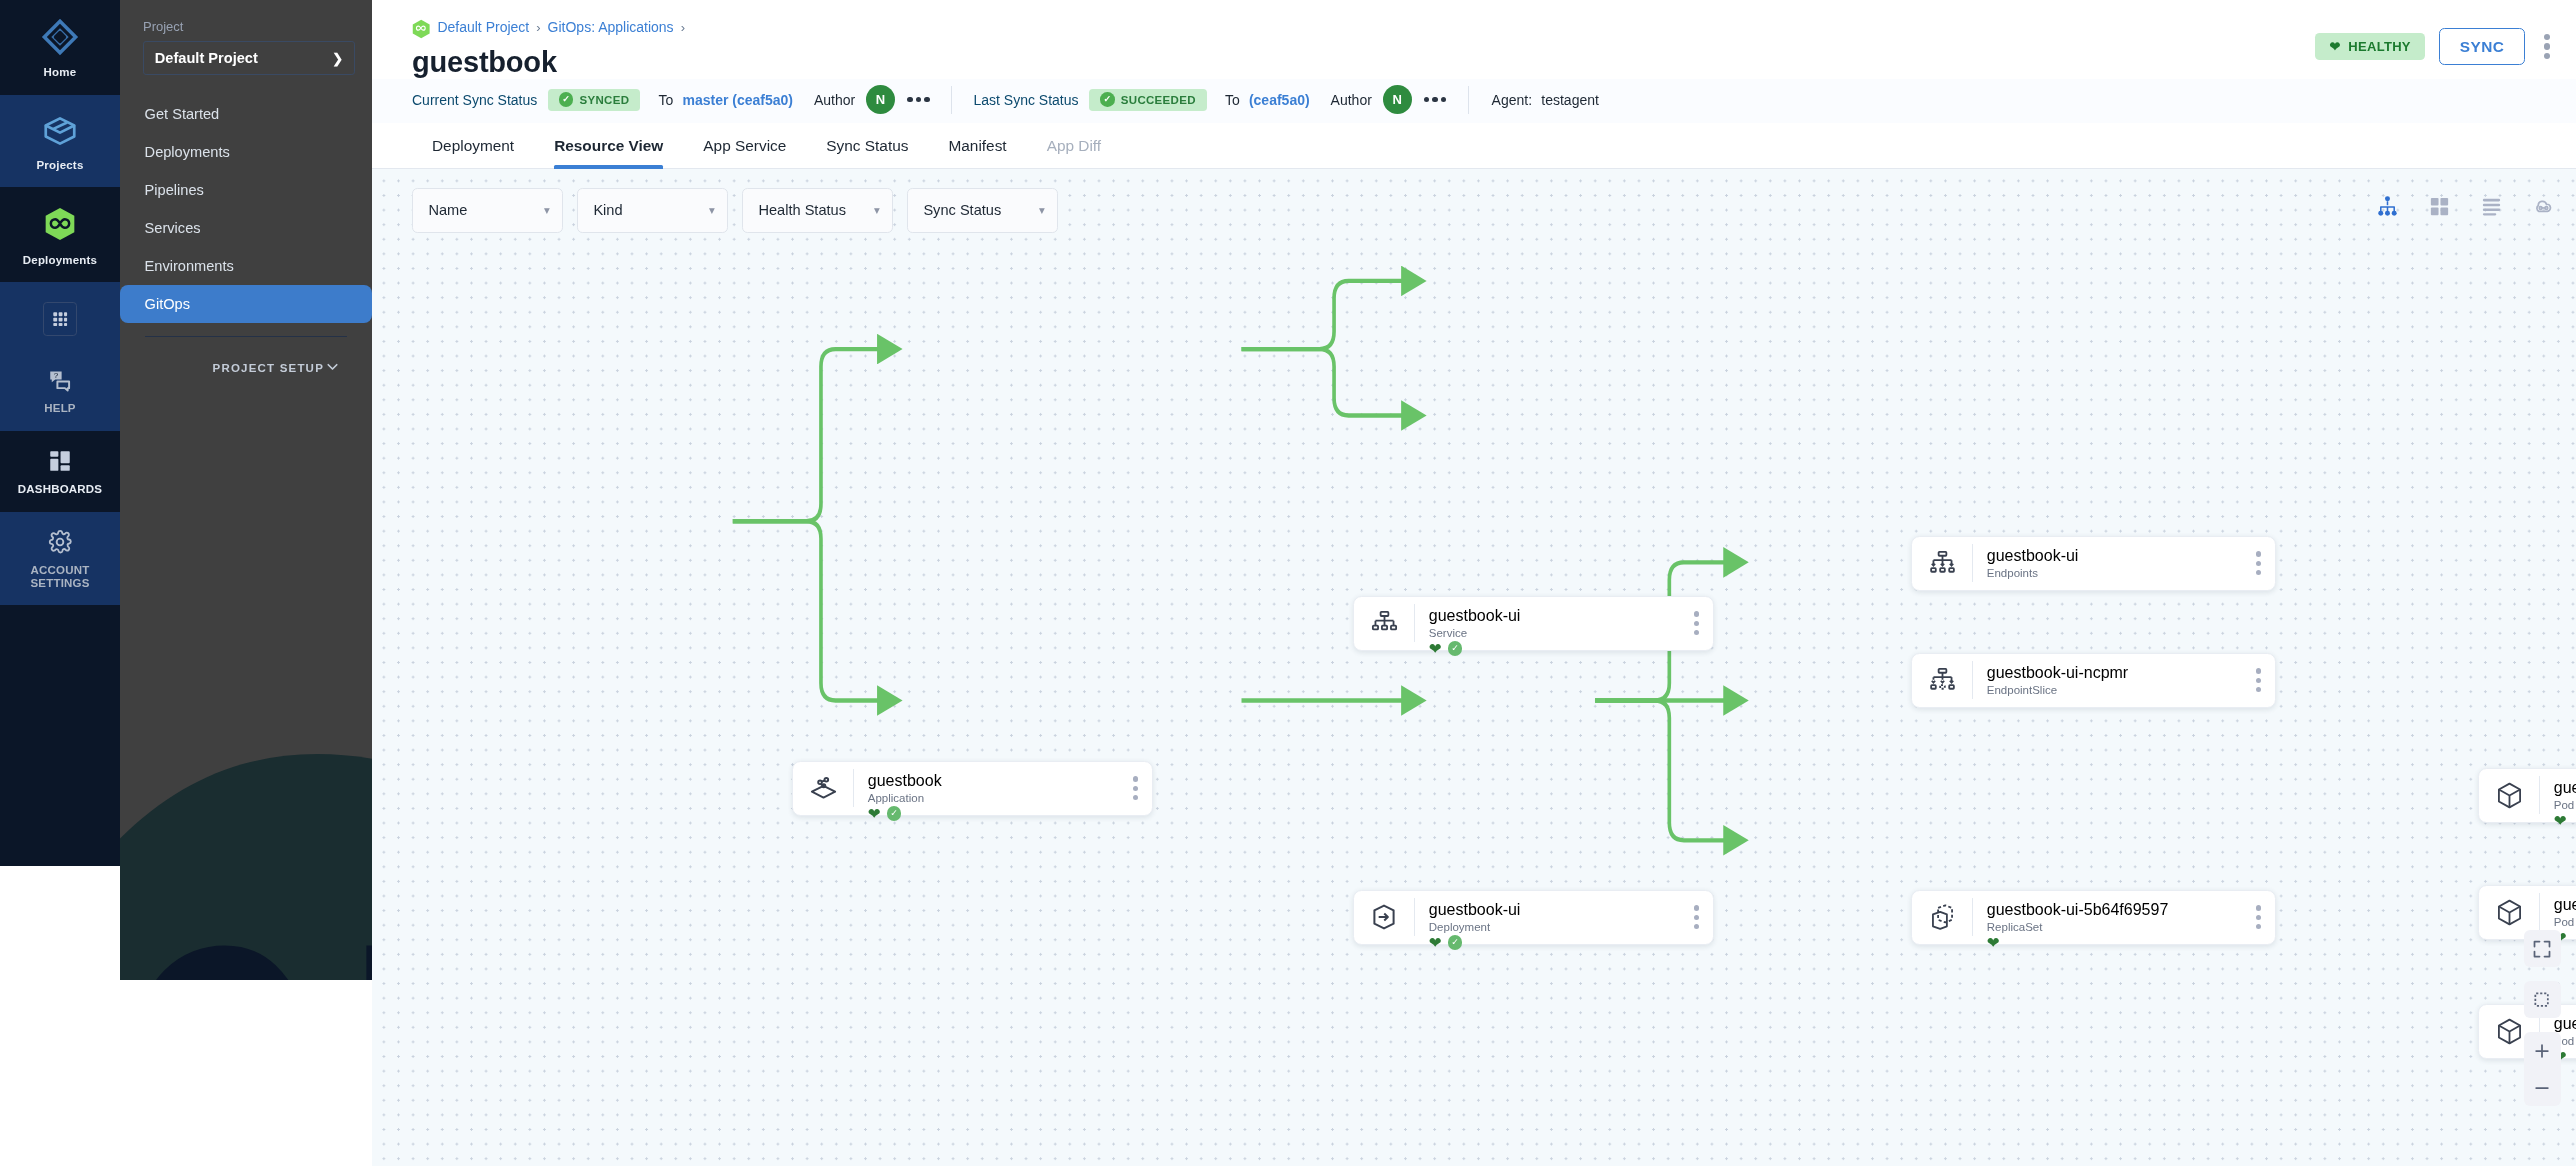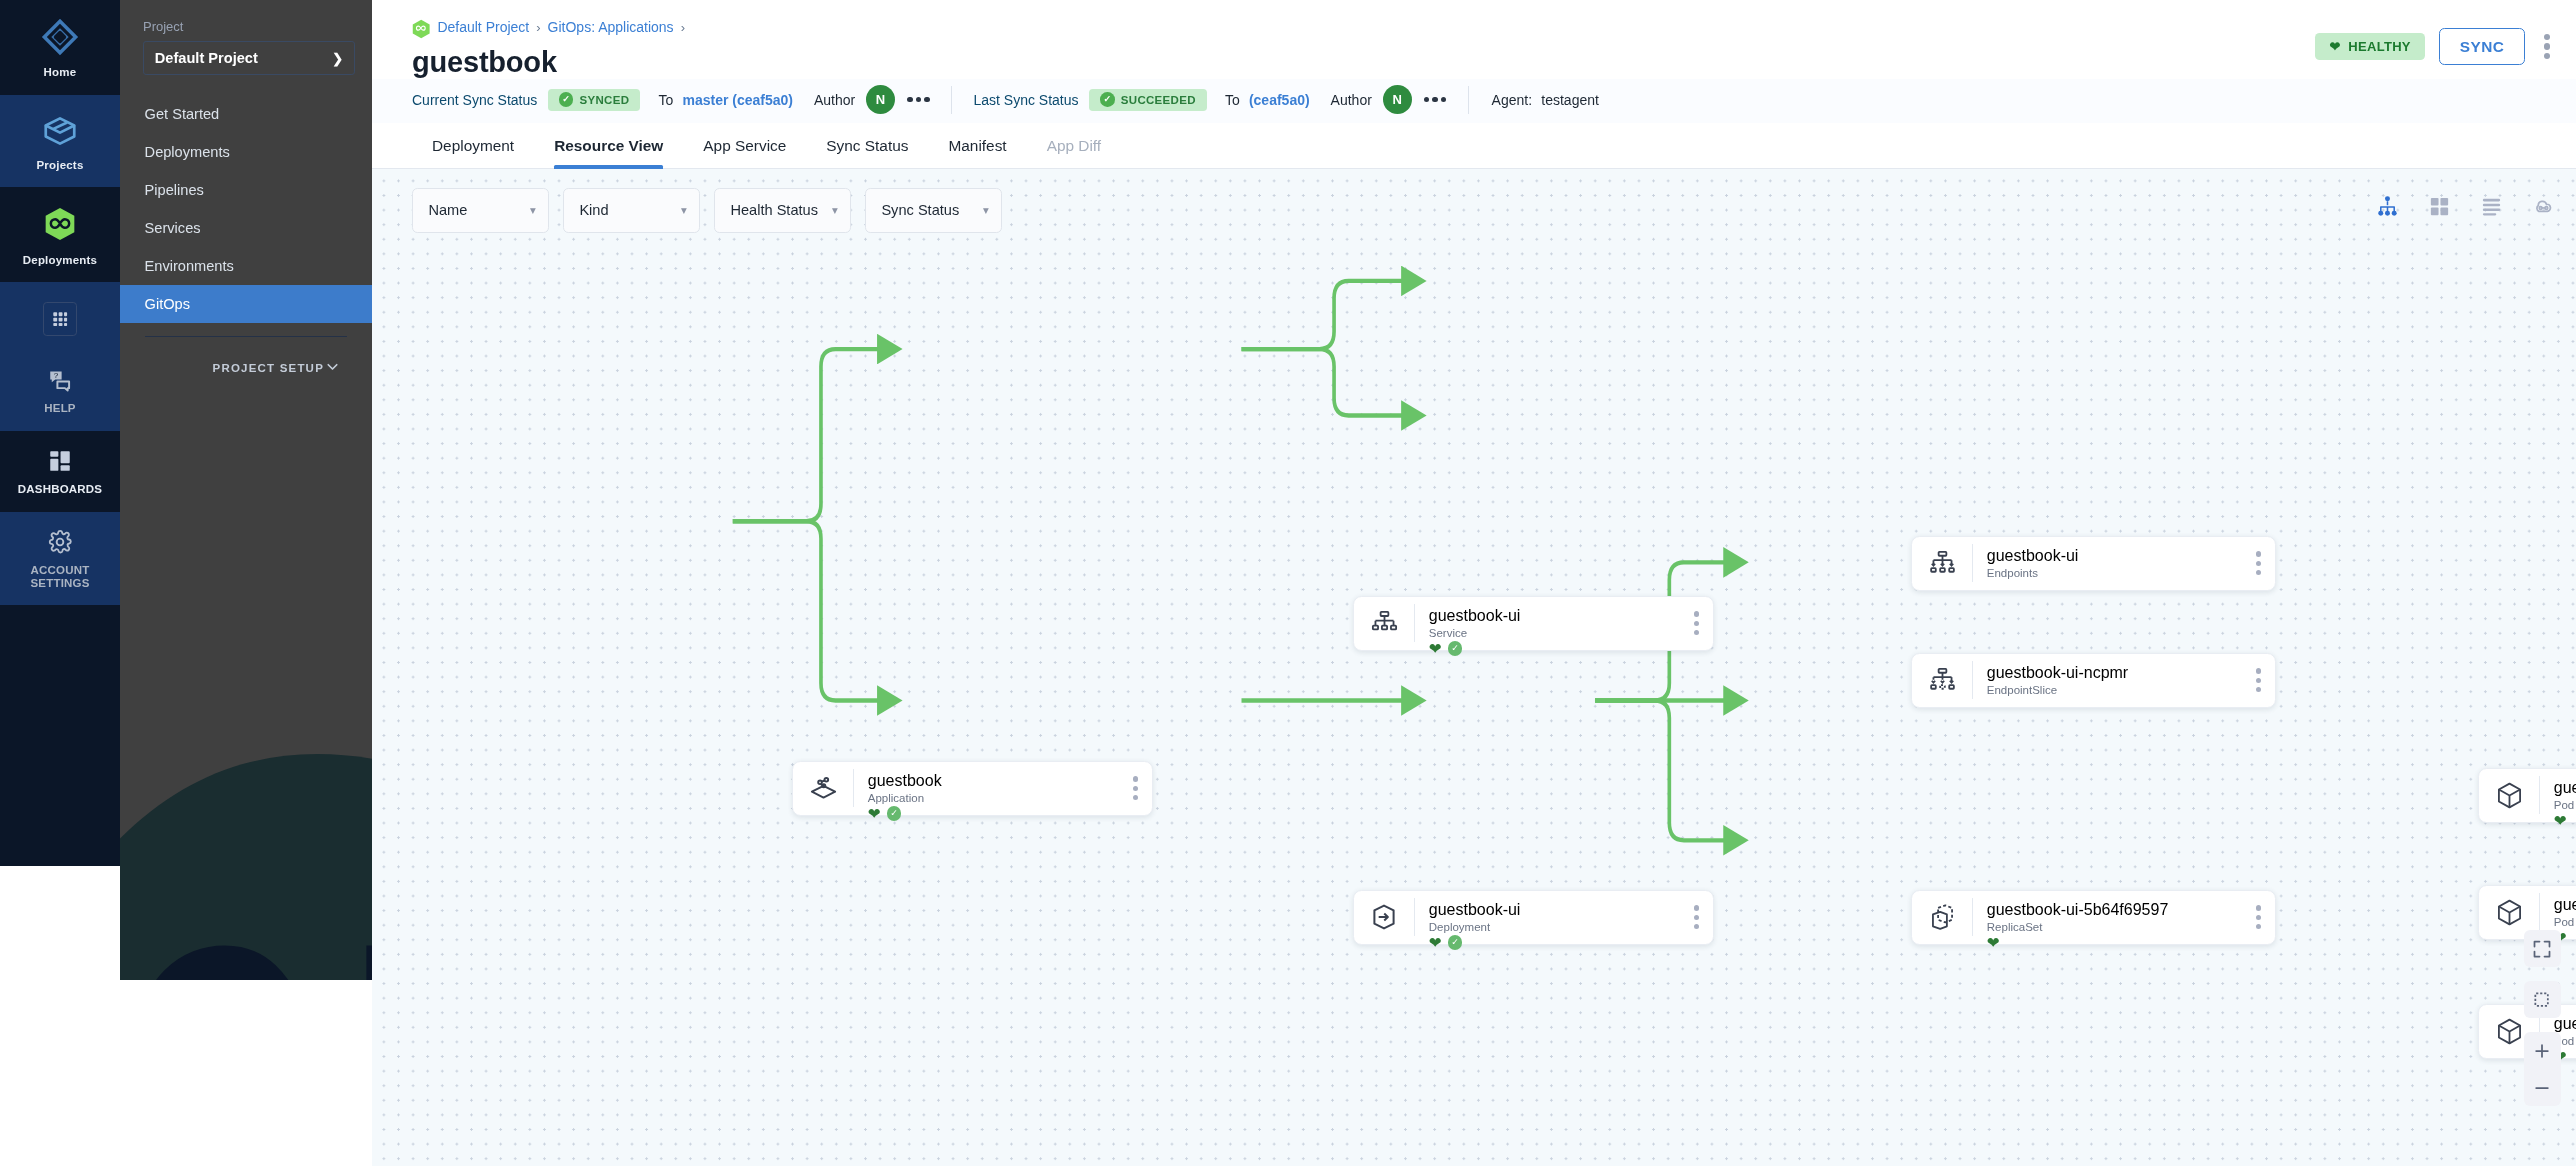--- a/index.html
+++ b/index.html
@@ -47,21 +47,21 @@
     display:flex; align-items:center; justify-content:space-between;
     padding:0 10.8px 0 10.8px; color:#ffffff; font-size:14.6px; font-weight:700;
     cursor:pointer;
   }
   .proj-btn .chev { font-size:13px; font-weight:700; }
   .nav-list { margin-top:20px; }
   .nav-item {
     height:38px; display:flex; align-items:center; padding-left:24.6px;
     color:#dbe2ea; font-size:14.6px; cursor:pointer;
   }
-  .nav-item.active { background:#3d7ccb; color:#fff; }
+  .nav-item.active { background:#3d7ccb; color:#fff;border-radius:8px; }
   .nav-div { height:0.8px; background:#243147; margin:12.3px 24.6px 0 24.6px; }
   .nav-setup {
     margin-top:14px; height:35px; display:flex; align-items:center;
     justify-content:flex-end; padding:0 31px 0 24.6px;
     color:#c4ccd8; font-size:11.5px; letter-spacing:1.2px; font-weight:700;
     cursor:pointer;
   }
   .nav-deco { position:absolute; left:-46px; bottom:-92px; z-index:1; opacity:1; }
 
   
@@ -138,21 +138,21 @@
 
   
   .canvas {
     flex:1 1 auto; position:relative; overflow:hidden;
     background-color:#f4f9fc;
     background-image:radial-gradient(#c9d2de 1.1px, transparent 1.2px);
     background-size:14.6px 14.6px; background-position:4.6px 4.6px;
   }
   .filters { position:absolute; left:40px; top:19px; display:flex; gap:14px; z-index:3; }
   .filter {
-    width:137px; height:45px; background:#fafbfd; border:0.8px solid #e0e5ec;
+    width:151px; height:45px; background:#fafbfd; border:0.8px solid #e0e5ec;
     border-radius:5.4px; display:flex; align-items:center; justify-content:space-between;
     padding:0 12.3px 0 15.4px; font-size:14.6px; color:#1d2733; cursor:pointer;
   }
   .filter .dn { color:#8d94a5; font-size:11.5px; }
 
   .viewicons { position:absolute; right:20px; top:24.6px; display:flex; gap:26px; align-items:center; z-index:3; }
   .vi { cursor:pointer; width:26px; height:26px; display:flex; align-items:center; justify-content:center; }
 
   
   .graph { position:absolute; inset:0; }

